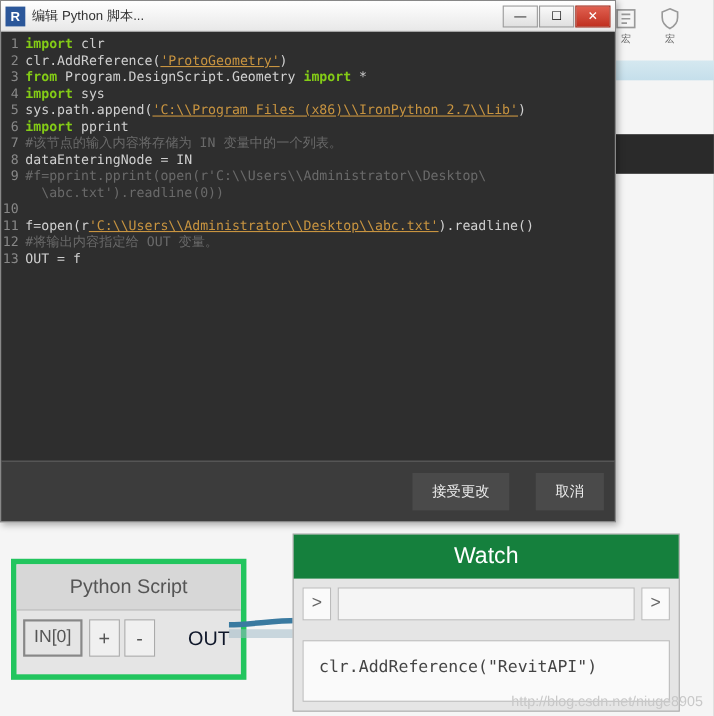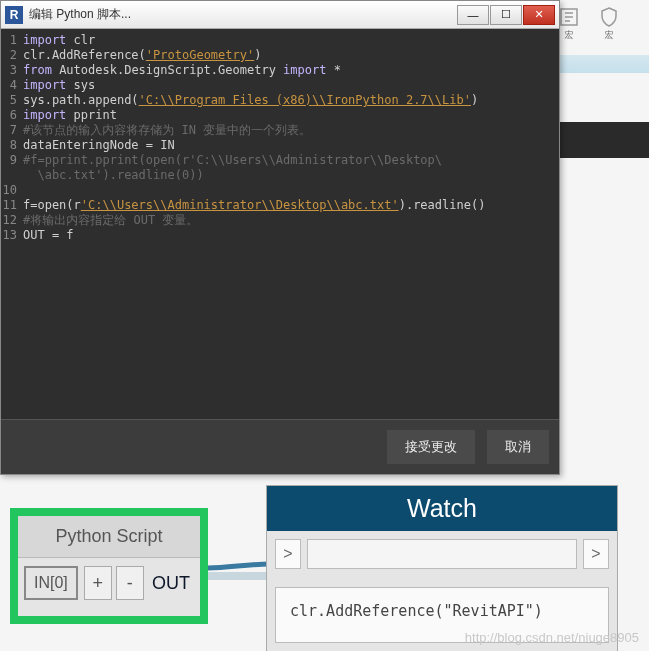--- a/index.html
+++ b/index.html
@@ -17,45 +17,45 @@
 .titlebar-icon { width: 18px; height: 18px; background: #2b579a; color: #fff; font-weight: bold; font-size: 12px; display: flex; align-items: center; justify-content: center; margin-right: 6px; }
 .titlebar-title { font-size: 12px; color: #333; flex: 1; }
 .window-controls { display: flex; margin-left: auto; }
 .win-btn { width: 32px; height: 20px; display: flex; align-items: center; justify-content: center; margin-left: 1px; font-size: 11px; border: 1px solid #999; background: linear-gradient(#fafafa,#e0e0e0); }
 .win-btn.close { background: linear-gradient(#e06050,#c03020); color: #fff; border-color: #a02010; }
 
 .code-area { background: #2e2e2e; color: #ddd; font-family: Consolas, monospace; font-size: 12px; padding: 4px 0; height: 390px; overflow: hidden; }
 .code-line { display: flex; line-height: 15px; }
 .line-num { width: 22px; text-align: right; color: #888; padding-right: 6px; user-select: none; flex-shrink: 0; }
 .line-code { white-space: pre; }
-.kw { color: #c4b5fd; }
+.kw { color: #84cc16; font-weight: bold; }
 .str { color: #c89440; text-decoration: underline; }
 .com { color: #6a6a6a; }
 .op { color: #d0d0d0; }
 
-.editor-footer { background: #3c3c3c; padding: 10px; display: flex; justify-content: flex-end; gap: 12px; border-top: 1px solid #555; }
+.editor-footer { background: #3c3c3c; padding: 10px; display: flex; justify-content: flex-end; gap: 24px; border-top: 1px solid #555; }
 .footer-btn { background: #4a4a4a; color: #eee; border: none; padding: 8px 18px; font-size: 13px; cursor: pointer; }
 
 
 .dark-bar { position: absolute; top: 122px; left: 560px; right: 0; height: 36px; background: #2a2a2a; }
 
 
-.node-python { position: absolute; top: 508px; left: 10px; width: 198px; border: 8px solid #22c55e; background: #e5e5e5; }
+.node-python { position: absolute; top: 508px; left: 10px; width: 214px; border: 5px solid #22c55e; background: #e5e5e5; }
 .node-python .node-header { background: #d7d7d7; text-align: center; padding: 10px 0; font-size: 18px; color: #555; border-bottom: 1px solid #bbb; }
 .node-python .node-body { display: flex; align-items: center; padding: 8px 6px 16px 6px; }
 .port-in { border: 2px solid #888; padding: 6px 8px; font-size: 16px; color: #555; margin-right: 4px; background: #e5e5e5; }
 .port-btn { width: 28px; height: 34px; border: 1px solid #aaa; background: #f0f0f0; font-size: 18px; color: #555; display: flex; align-items: center; justify-content: center; margin: 0 2px; }
 .port-out { margin-left: auto; font-size: 18px; color: #0f172a; padding-right: 4px; }
 
 
 .wire { position: absolute; top: 558px; left: 208px; width: 62px; height: 40px; }
 
 
 .node-watch { position: absolute; top: 485px; left: 266px; width: 352px; border: 1px solid #aaa; background: #e5e5e5; }
-.node-watch .node-header { background: #0c4a6e; color: #fff; text-align: center; padding: 8px 0; font-size: 25px; }
+.node-watch .node-header { background: #15803d; color: #fff; text-align: center; padding: 8px 0; font-size: 21px; }
 .node-watch .node-body { padding: 8px; }
 .watch-top { display: flex; align-items: center; gap: 6px; }
 .watch-chevron { border: 1px solid #bbb; background: #fafafa; width: 26px; height: 30px; display: flex; align-items: center; justify-content: center; font-size: 16px; color: #666; }
 .watch-field { flex: 1; height: 30px; border: 1px solid #bbb; background: #f5f5f5; }
 .watch-value { margin-top: 18px; border: 1px solid #bbb; background: #fafafa; padding: 14px 10px 22px 14px; font-family: Consolas, monospace; font-size: 15px; color: #444; }
 
 
 .watermark { position: absolute; bottom: 6px; right: 10px; font-size: 13px; color: #c8c8c8; font-family: Arial; }
 </style>
 </head>
@@ -94,21 +94,21 @@
       <div class="code-line">
         <span class="line-num">1</span>
         <span class="line-code"><span class="kw">import</span><span class="op"> clr</span></span>
       </div>
       <div class="code-line">
         <span class="line-num">2</span>
         <span class="line-code"><span class="op">clr.AddReference(</span><span class="str">'ProtoGeometry'</span><span class="op">)</span></span>
       </div>
       <div class="code-line">
         <span class="line-num">3</span>
-        <span class="line-code"><span class="kw">from</span><span class="op"> Autodesk.DesignScript.Geometry </span><span class="kw">import</span><span class="op"> *</span></span>
+        <span class="line-code"><span class="kw">from</span><span class="op"> Program.DesignScript.Geometry </span><span class="kw">import</span><span class="op"> *</span></span>
       </div>
       <div class="code-line">
         <span class="line-num">4</span>
         <span class="line-code"><span class="kw">import</span><span class="op"> sys</span></span>
       </div>
       <div class="code-line">
         <span class="line-num">5</span>
         <span class="line-code"><span class="op">sys.path.append(</span><span class="str">'C:\\Program Files (x86)\\IronPython 2.7\\Lib'</span><span class="op">)</span></span>
       </div>
       <div class="code-line">

